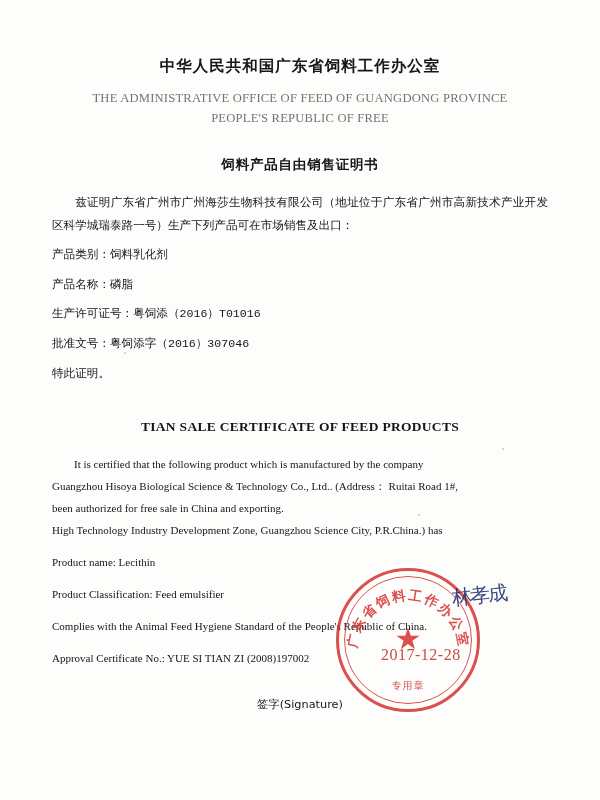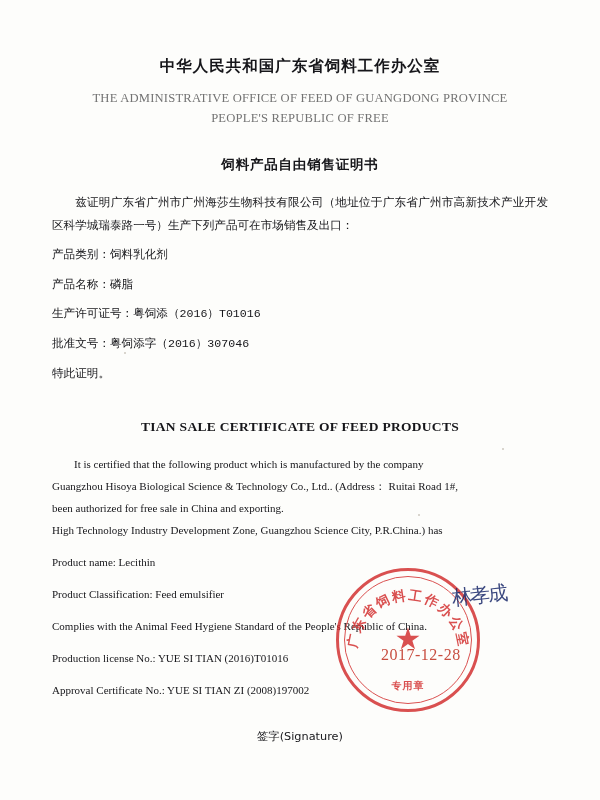--- a/index.html
+++ b/index.html
@@ -156,21 +156,21 @@
   }
   .seal-bottom {
     position: absolute;
     left: 0;
     bottom: 16px;
     width: 138px;
     text-align: center;
     color: #d22b2b;
     font-family: "DejaVu Sans", sans-serif;
     font-size: 10px;
-    font-weight: bold;
+    font-weight: normal;
     letter-spacing: 1px;
   }
 
   
   .handwriting {
     position: absolute;
     left: 452px;
     top: 582px;
     font-family: "DejaVu Serif", serif;
     font-size: 20px;
@@ -226,21 +226,20 @@
   <div class="en-title">TIAN SALE CERTIFICATE OF FEED PRODUCTS</div>
   <div class="en-body">
     <p class="indent">It is certified that the following product which is manufactured by the company</p>
     <p>Guangzhou Hisoya Biological Science &amp; Technology Co., Ltd.. (Address： Ruitai Road 1#,</p>
     <p>been authorized for free sale in China and exporting.</p>
     <p>High Technology Industry Development Zone, Guangzhou Science City, P.R.China.) has</p>
     <div class="en-list">
       <p>Product name: Lecithin</p>
       <p>Product Classification: Feed emulsifier</p>
       <p>Complies with the Animal Feed Hygiene Standard of the People's Republic of China.</p>
-      <p>Production license No.: YUE SI TIAN (2016)T01016</p>
       <p>Approval Certificate No.: YUE SI TIAN ZI (2008)197002</p>
     </div>
   </div>
 
   <div class="sig-block">
     <div class="sig-line">签字(Signature)</div>
 
   </div>
 
   <div class="seal">

